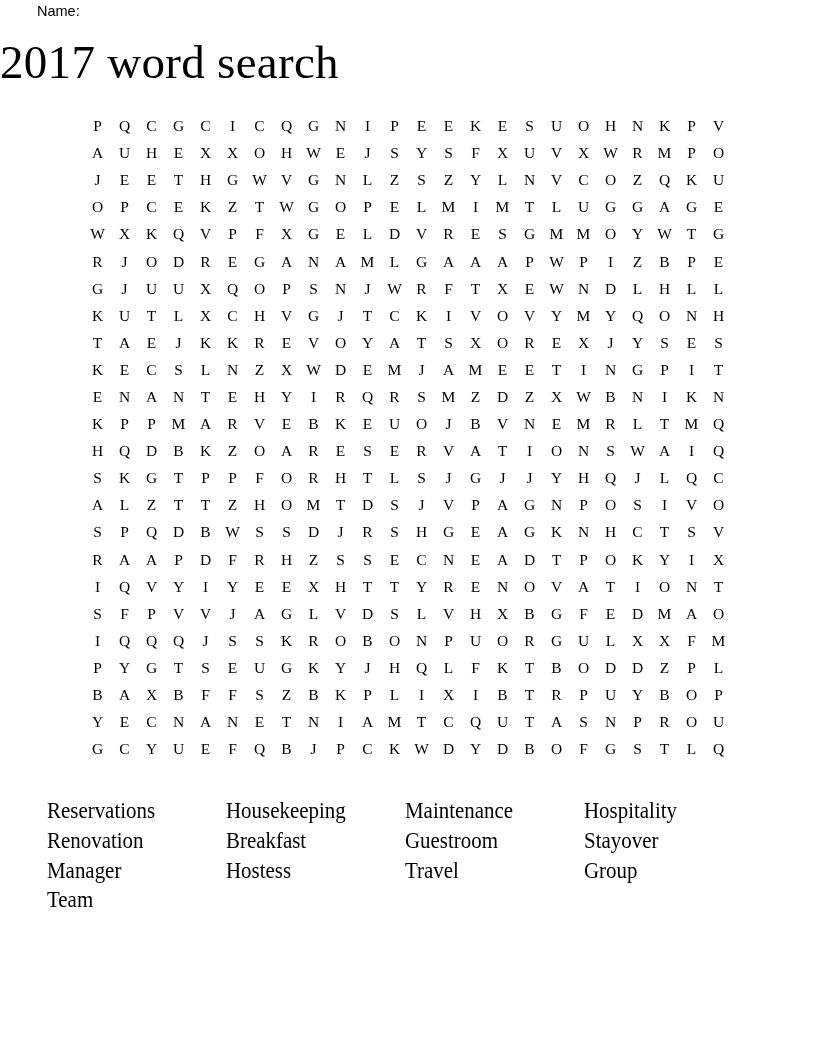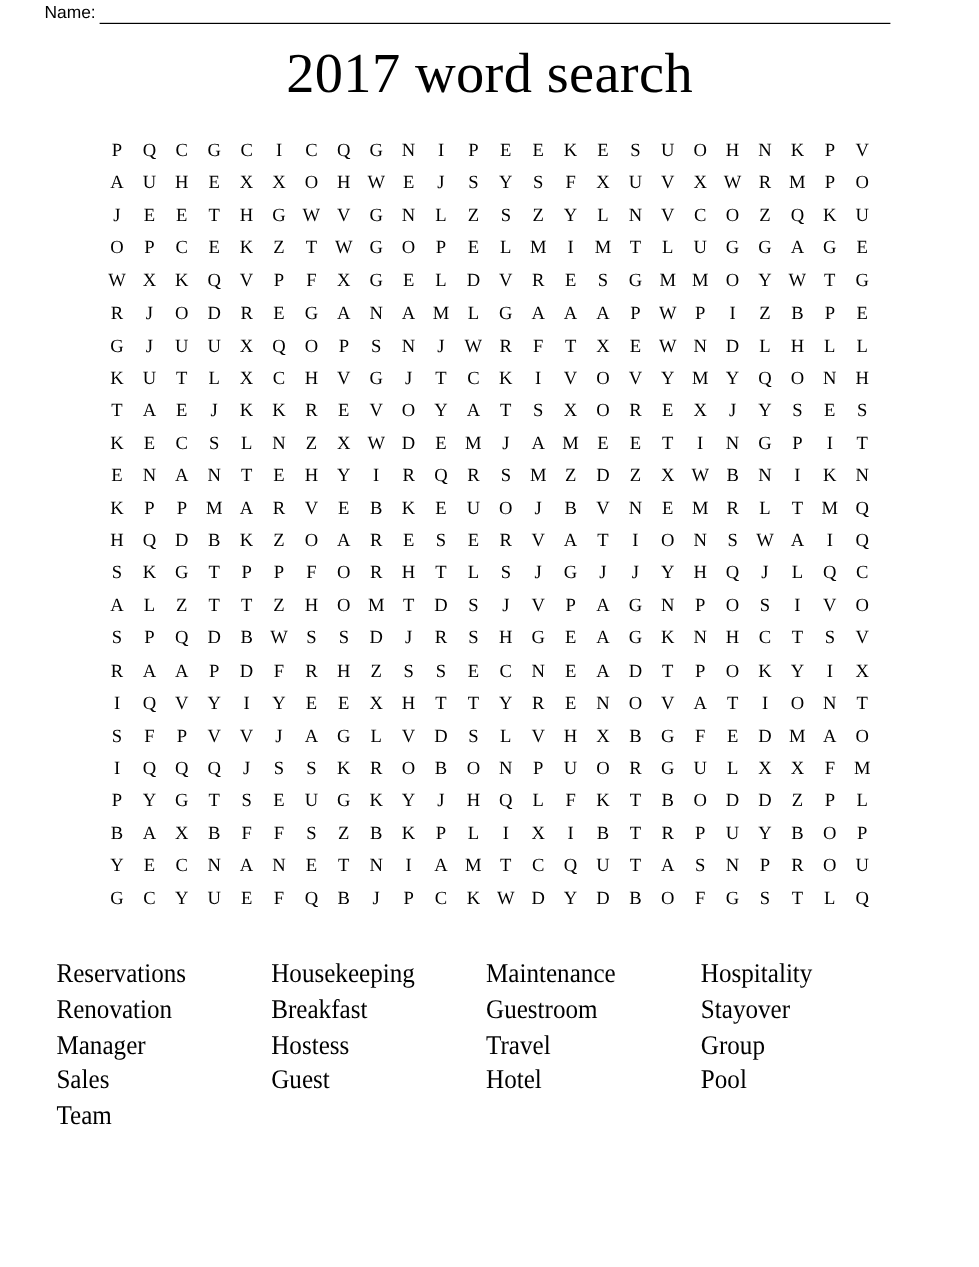--- a/index.html
+++ b/index.html
@@ -22,43 +22,43 @@
     height: 1056px;
   }
 
   
   .name-row {
     position: absolute;
     left: 37px;
     top: 2px;
     width: 705px;
     display: flex;
-    align-items: flex-end;
+    align-items: flex-start;
     font-family: "Liberation Sans", "DejaVu Sans", sans-serif;
+    flex-direction: column;
   }
   .name-label {
     font-size: 14.5px;
     line-height: 18px;
     white-space: pre;
     letter-spacing: 0px;
   }
   .name-blank {
     flex: 1 1 auto;
     border-bottom: 1px solid #000000;
     height: 15px;
     margin-left: 3px;
   }
 
   
   .title {
     position: absolute;
     left: 0;
     top: 32px;
     width: 816px;
-    text-align: center;
     font-size: 47px;
     line-height: 60px;
     font-weight: normal;
     letter-spacing: 0.3px;
     font-family: "Liberation Serif", "DejaVu Serif", serif;
   }
 
   
   .grid {
     position: absolute;
@@ -757,26 +757,20 @@
         <span class="word">Guestroom</span>
         <span class="word">Stayover</span>
       </div>
       <div class="word-row">
         <span class="word">Manager</span>
         <span class="word">Hostess</span>
         <span class="word">Travel</span>
         <span class="word">Group</span>
       </div>
       <div class="word-row">
-        <span class="word">Sales</span>
-        <span class="word">Guest</span>
-        <span class="word">Hotel</span>
-        <span class="word">Pool</span>
-      </div>
-      <div class="word-row">
         <span class="word">Team</span>
         <span class="word empty"></span>
         <span class="word empty"></span>
         <span class="word empty"></span>
       </div>
     </div>
 
 </div>
 
 </body></html>

